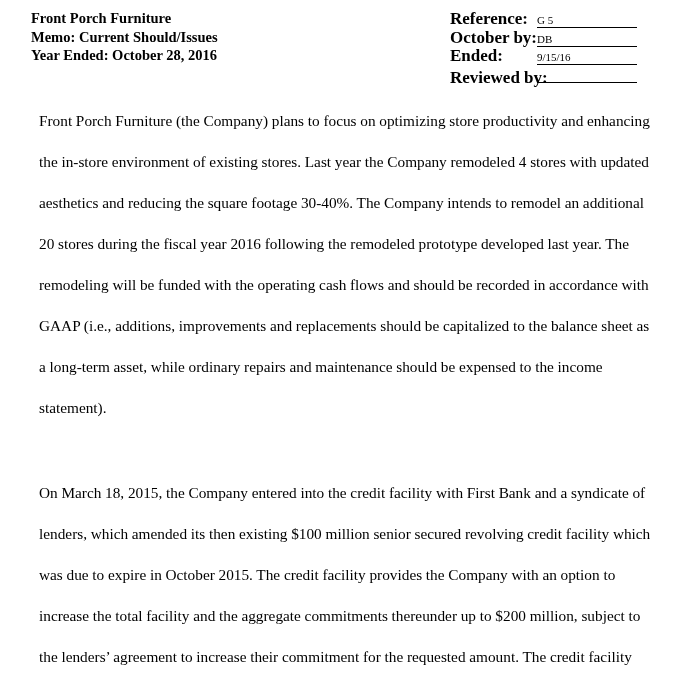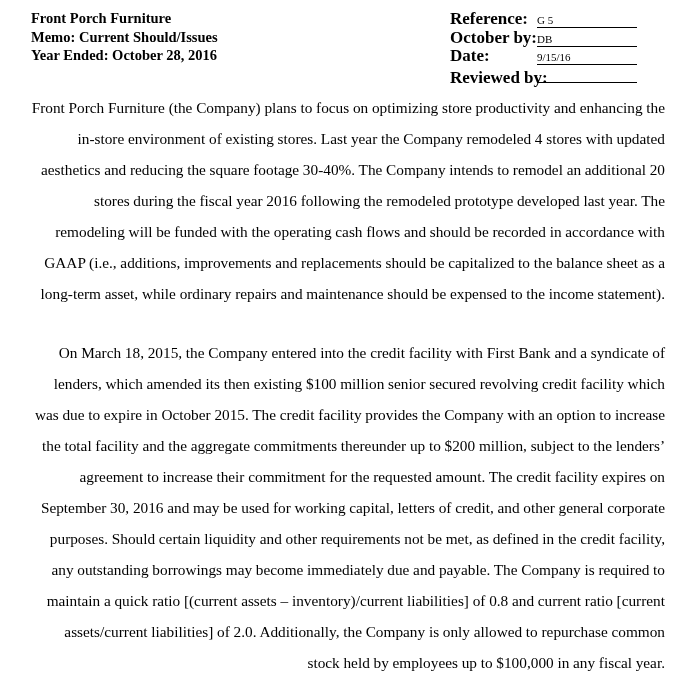--- a/index.html
+++ b/index.html
@@ -78,23 +78,23 @@
 
   
   .body-copy {
     position: absolute;
     left: 31px;
     top: 92px;
     width: 634px;
   }
   .para {
     font-size: 15.3px;
-    line-height: 31px;
-    text-align: right;
-    margin: 0;
+    line-height: 41px;
+    text-align: left;
+    margin: 8px;
     word-spacing: -0.1px;
   }
   .para-gap {
     height: 28.1px;
   }
 </style>
 </head>
 <body>
 
 <div class="page">
@@ -110,21 +110,21 @@
     <div class="meta">
       <div class="meta-row">
         <span class="meta-label">Reference:</span>
         <span class="meta-value">G 5</span>
       </div>
       <div class="meta-row">
         <span class="meta-label">October by:</span>
         <span class="meta-value">DB</span>
       </div>
       <div class="meta-row">
-        <span class="meta-label">Date:</span>
+        <span class="meta-label">Ended:</span>
         <span class="meta-value">9/15/16</span>
       </div>
       <div class="meta-row">
         <span class="meta-label">Reviewed by:</span>
         <span class="meta-value"></span>
       </div>
     </div>
 
   </div>
 

